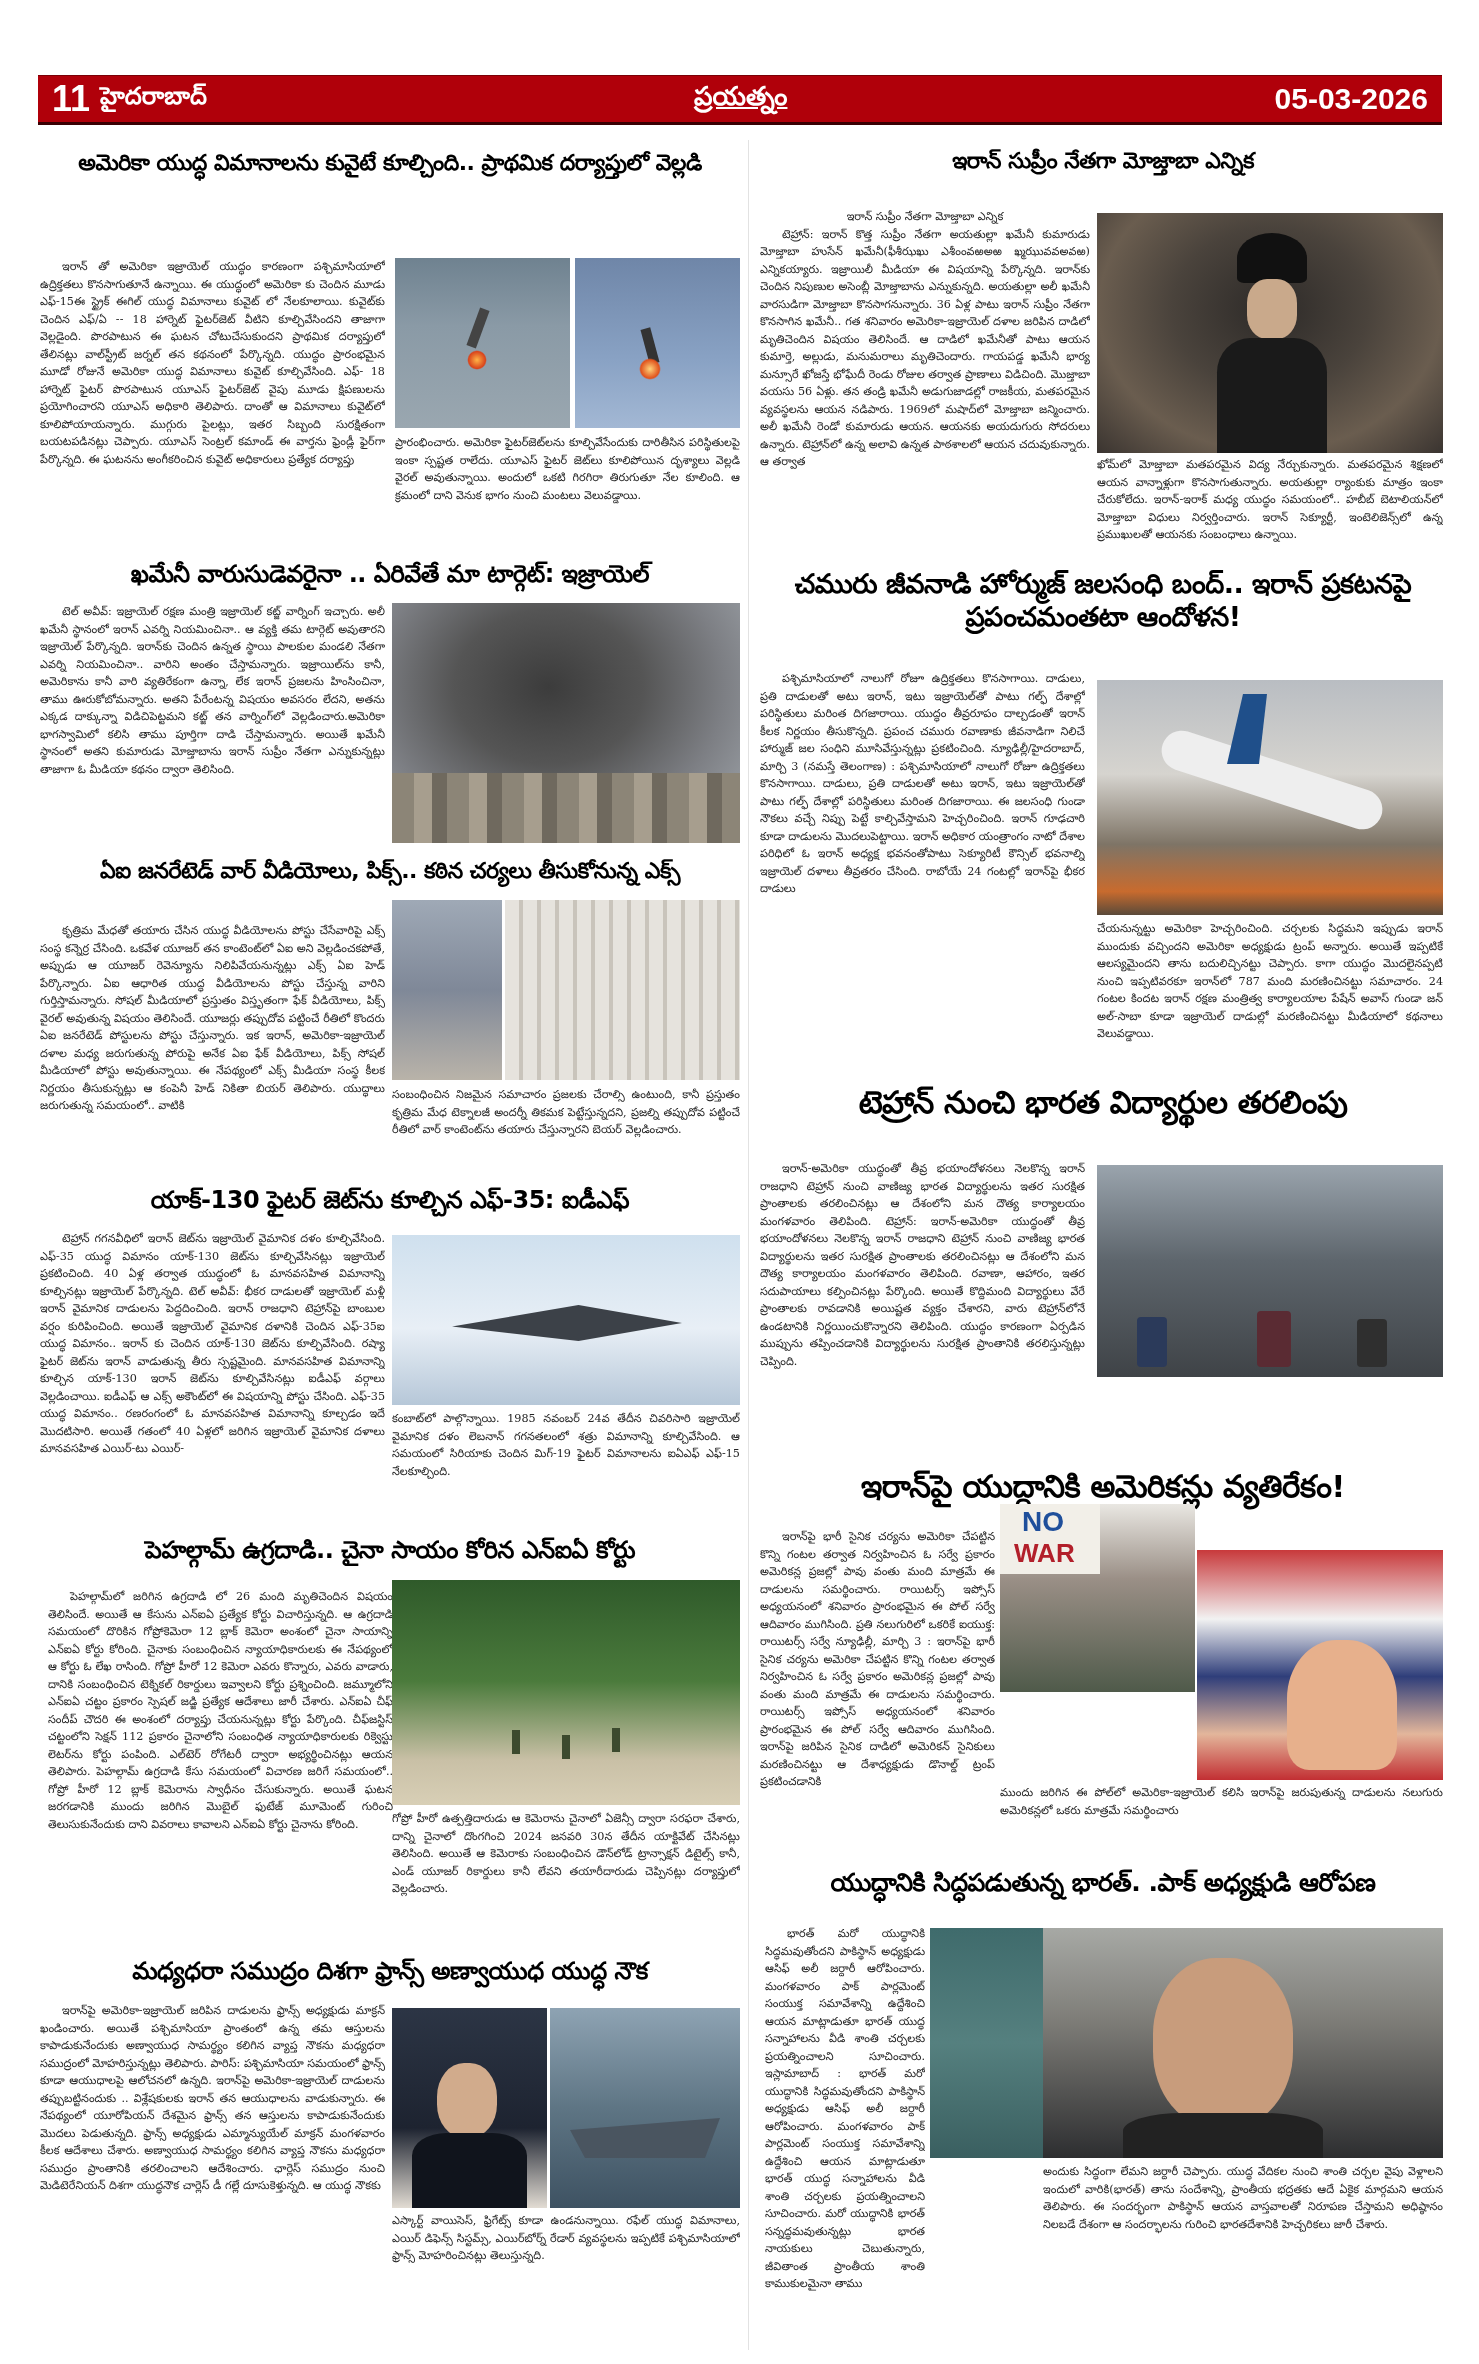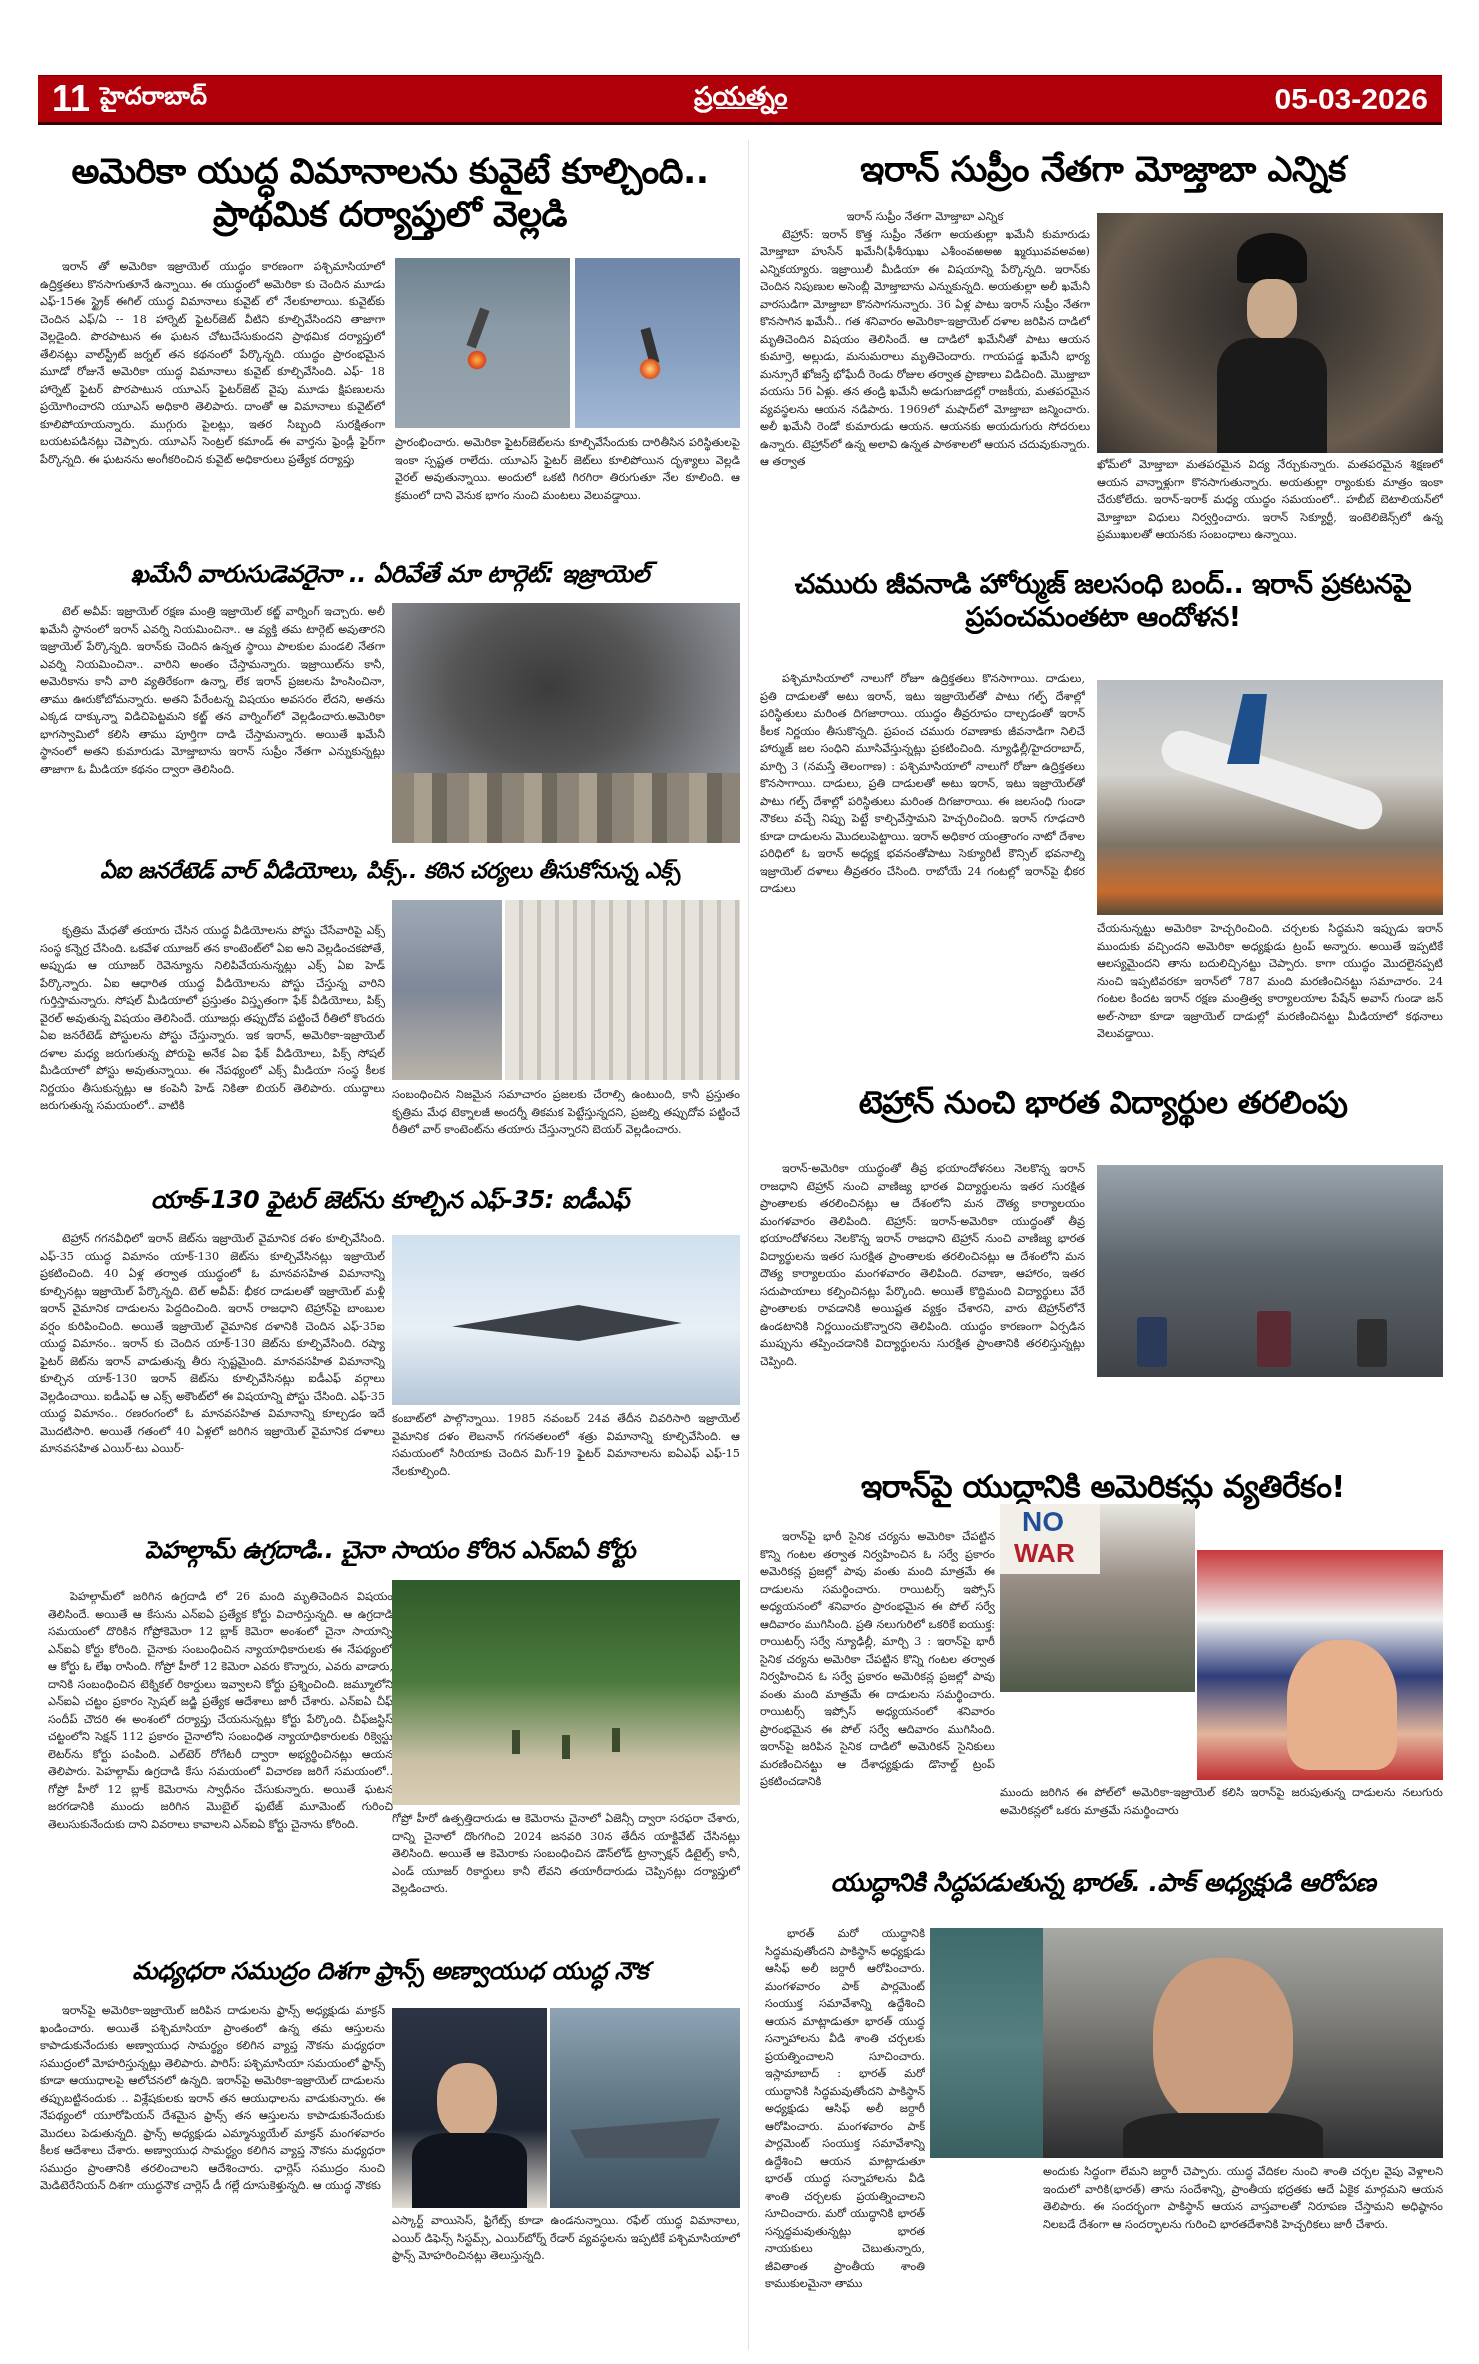--- a/index.html
+++ b/index.html
@@ -16,23 +16,23 @@
   .mh-page { font-family: "Liberation Sans", sans-serif; font-weight: bold; font-size: 36px; }
   .mh-city { font-weight: bold; font-size: 24px; }
   .mh-title { font-weight: bold; font-size: 26px; text-decoration: underline; }
   .mh-date { font-family: "Liberation Sans", sans-serif; font-weight: bold; font-size: 30px; }
 
   .article { position: absolute; }
   .headline {
     font-weight: bold; color: #000; text-align: center; line-height: 1.22;
     letter-spacing: -0.5px;
   }
-  .hl-xl { font-size: 35px; }
+  .hl-xl { font-size: 22px; }
   .hl-l { font-size: 27px; }
-  .hl-m { font-size: 24px; font-style: italic; }
+  .hl-m { font-size: 24px; }
 
   .body {
     font-family: "DejaVu Serif", serif; font-size: 11.2px; line-height: 17.5px;
     color: #222; text-align: justify;
   }
   .body p { text-indent: 22px; }
   .photo { position: absolute; overflow: hidden; }
   .caption { position: absolute; font-family: "DejaVu Serif", serif; font-size: 11.2px; line-height: 17.5px; color: #222; text-align: justify; }
 
   

